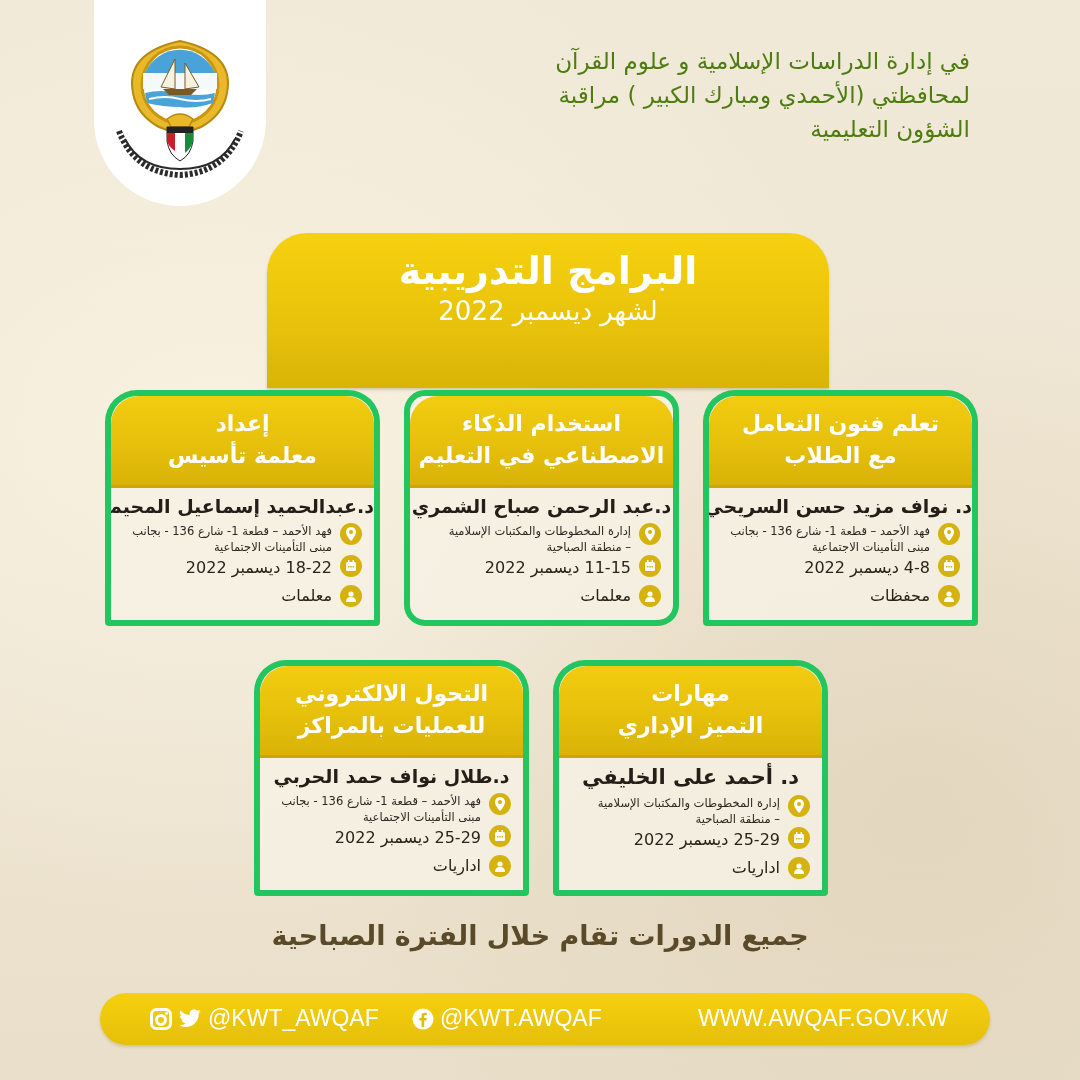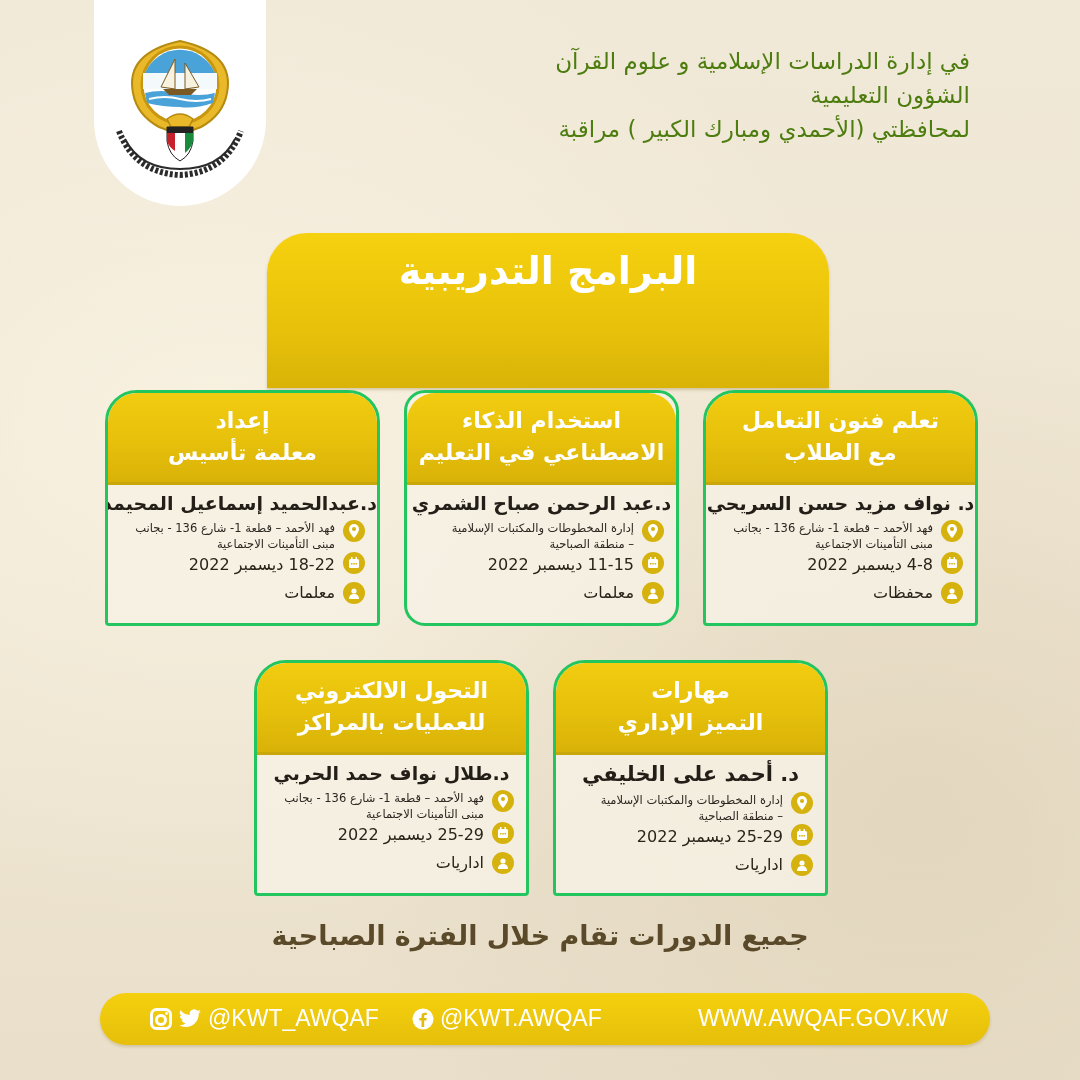--- a/index.html
+++ b/index.html
@@ -30,21 +30,21 @@
     border-radius: 40px 40px 0 0;
     background: linear-gradient(180deg, #f6d10f 0%, #e8c20a 60%, #d9b307 100%);
     box-shadow: 0 2px 3px rgba(120,90,0,0.25);
     color: #fff; text-align: center; direction: rtl;
   }
   .banner .t { font-size: 38px; font-weight: bold; margin-top: 16px; line-height: 44px; }
   .banner .s { font-size: 26px; line-height: 32px; margin-top: 2px; }
 
   .card {
     position: absolute; width: 275px; height: 236px;
-    border: 3px solid #22c55e; border-radius: 32px 32px 4px 4px;
+    border: 6px solid #22c55e; border-radius: 32px 32px 4px 4px;
     background: rgba(246,241,228,0.85);
     overflow: hidden; direction: rtl;
   }
   .card .head {
     height: 92px; border-radius: 28px 28px 0 0;
     background: linear-gradient(180deg, #f1cc10 0%, #e6c00b 55%, #d9b208 100%);
     color: #fff; text-align: center; font-weight: bold;
     font-size: 22px; line-height: 32px; padding-top: 12px;
     border-bottom: 3px solid #c9a60a;
   }
@@ -101,26 +101,27 @@
     <path d="M62 110 L70 110 L70 128 Q64 124 62 118 Z" fill="#c8202a"></path>
     <path d="M80 110 L88 110 L88 118 Q87 124 80 130 Z" fill="#1a8a3c"></path>
 
     <path d="M14 108 Q30 150 75 152 Q120 150 136 108" stroke="#2b2b2b" stroke-width="6" fill="none" stroke-dasharray="3 2"></path>
     <path d="M20 116 Q35 146 75 146 Q115 146 130 116" stroke="#2b2b2b" stroke-width="2" fill="none"></path>
   </svg>
 </div>
 
 <div class="intro">
   <div class="lx">في إدارة الدراسات الإسلامية و علوم القرآن</div>
+  <div class="lx">لمحافظتي (الأحمدي ومبارك الكبير ) مراقبة</div>
   <div class="lx">الشؤون التعليمية</div>
-  <div class="lx">لمحافظتي (الأحمدي ومبارك الكبير ) مراقبة</div>
 </div>
 
 <div class="banner">
   <div class="t">البرامج التدريبية</div>
+  <div class="s">لشهر ديسمبر 2022</div>
 </div>
 
 <div class="card" style="left:703px; top:390px;">
   <div class="head">
     <div>تعلم فنون التعامل</div>
     <div>مع الطلاب</div>
   </div>
   <div class="name">د. نواف مزيد حسن السريحي</div>
   <div class="row">
     <span class="ico">

